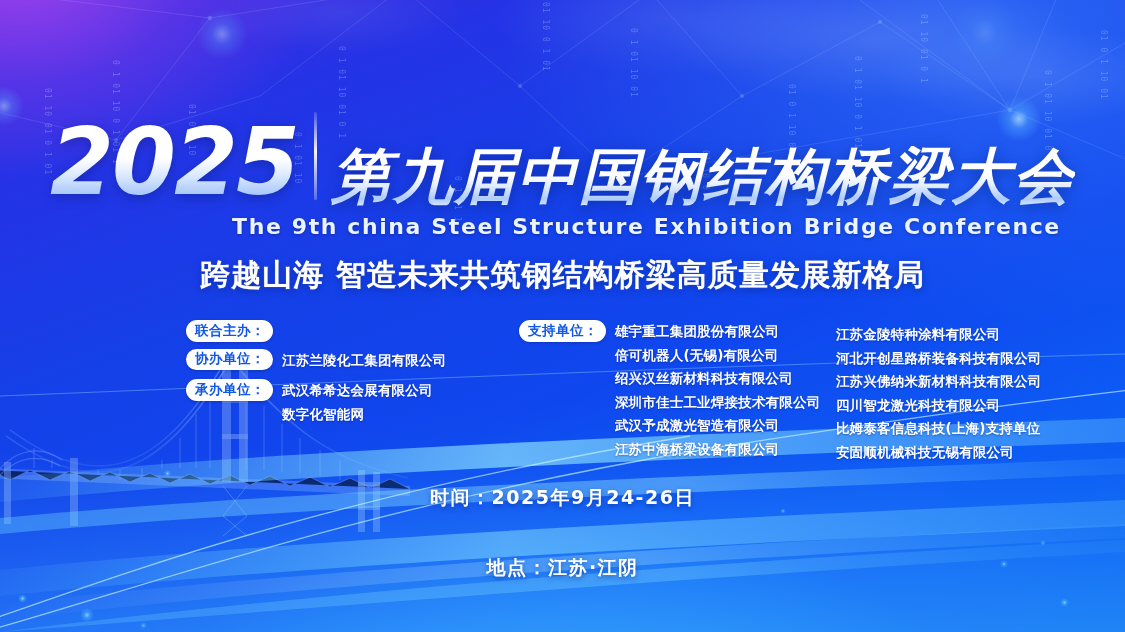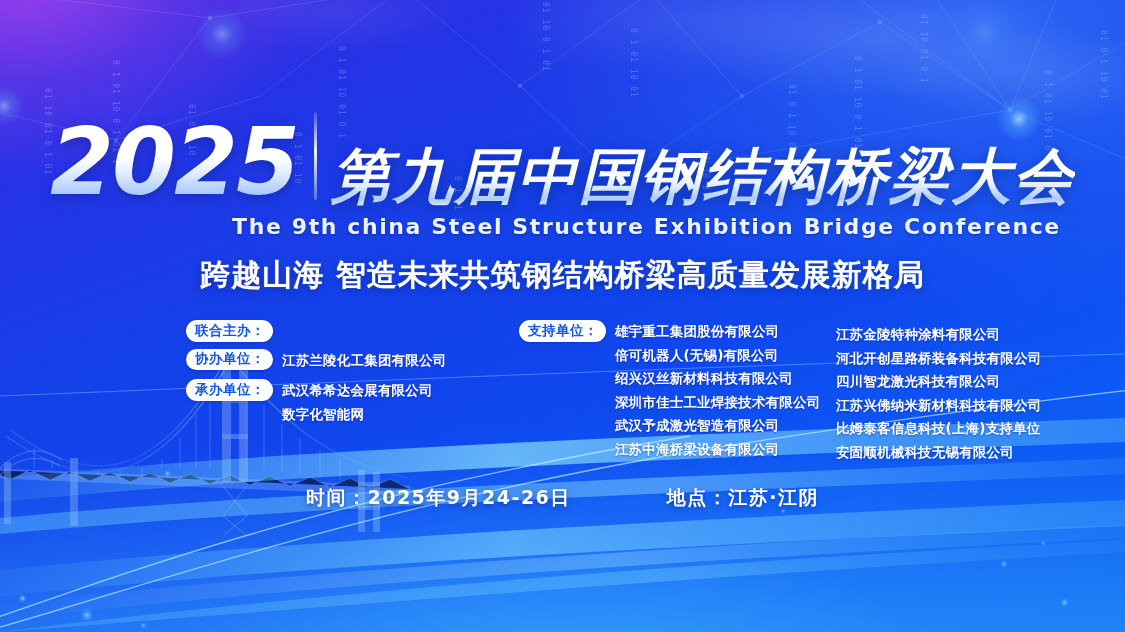--- a/index.html
+++ b/index.html
@@ -98,21 +98,21 @@
     color:#ffffff; font-size:13.5px; font-weight:bold;
     line-height:23.5px; letter-spacing:.2px; white-space:nowrap;
     text-shadow:0 1px 2px rgba(0,25,100,.4);
   }
   .col-right .org-line, .col-mid .lines .org-line { line-height:23.5px; }
   .col-right { padding-top:3px; }
   .col-mid .grp { margin-bottom:0; }
 
   
   .footer { position:absolute; left:0; right:0; top:485px; display:flex;
-            justify-content:center; align-items:center; gap:96px; }
+            justify-content:center; align-items:center; gap:44px;flex-direction:column; }
   .finfo { color:#ffffff; font-size:19px; font-weight:bold; letter-spacing:1.5px;
            text-shadow:0 2px 5px rgba(0,30,120,.5); white-space:nowrap; }
 </style>
 </head>
 <body>
 
 <div id="poster">
 
   <div class="layer clouds"></div>
 
@@ -325,22 +325,22 @@
           <div class="org-line">深圳市佳士工业焊接技术有限公司</div>
           <div class="org-line">武汉予成激光智造有限公司</div>
           <div class="org-line">江苏中海桥梁设备有限公司</div>
         </div>
       </div>
     </div>
 
     <div class="col-right">
       <div class="org-line">江苏金陵特种涂料有限公司</div>
       <div class="org-line">河北开创星路桥装备科技有限公司</div>
+      <div class="org-line">江苏兴佛纳米新材料科技有限公司</div>
       <div class="org-line">四川智龙激光科技有限公司</div>
-      <div class="org-line">江苏兴佛纳米新材料科技有限公司</div>
       <div class="org-line">比姆泰客信息科技(上海)支持单位</div>
       <div class="org-line">安固顺机械科技无锡有限公司</div>
     </div>
 
   </div>
 
   <div class="footer">
     <div class="finfo">时间：2025年9月24-26日</div>
     <div class="finfo">地点：江苏·江阴</div>
   </div>

